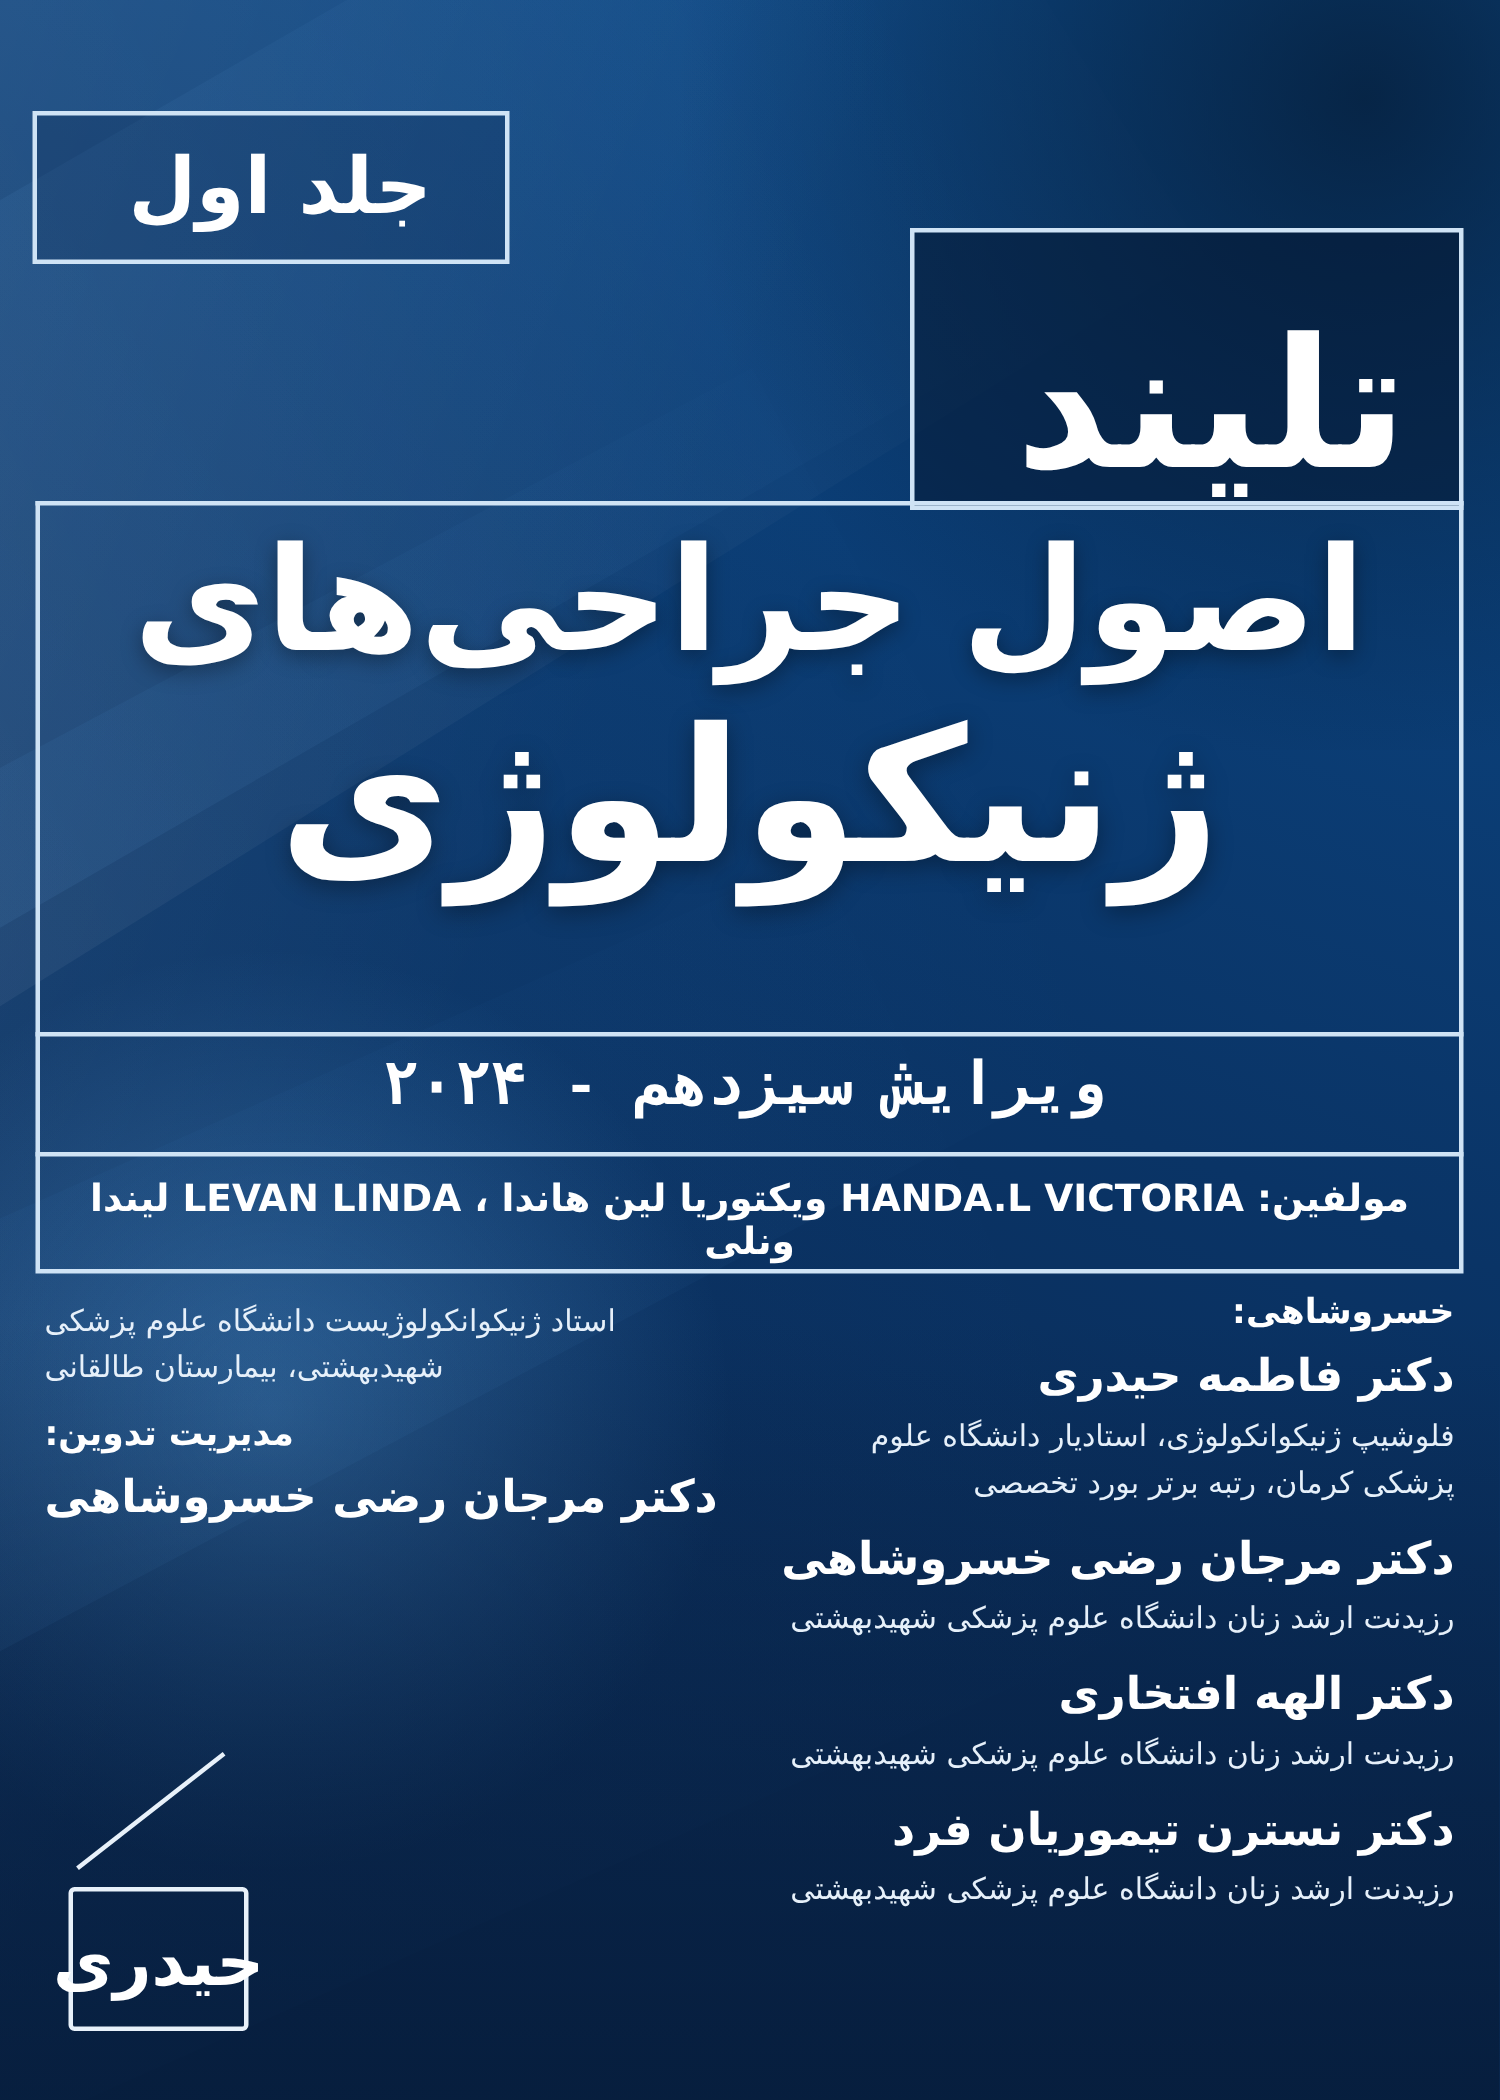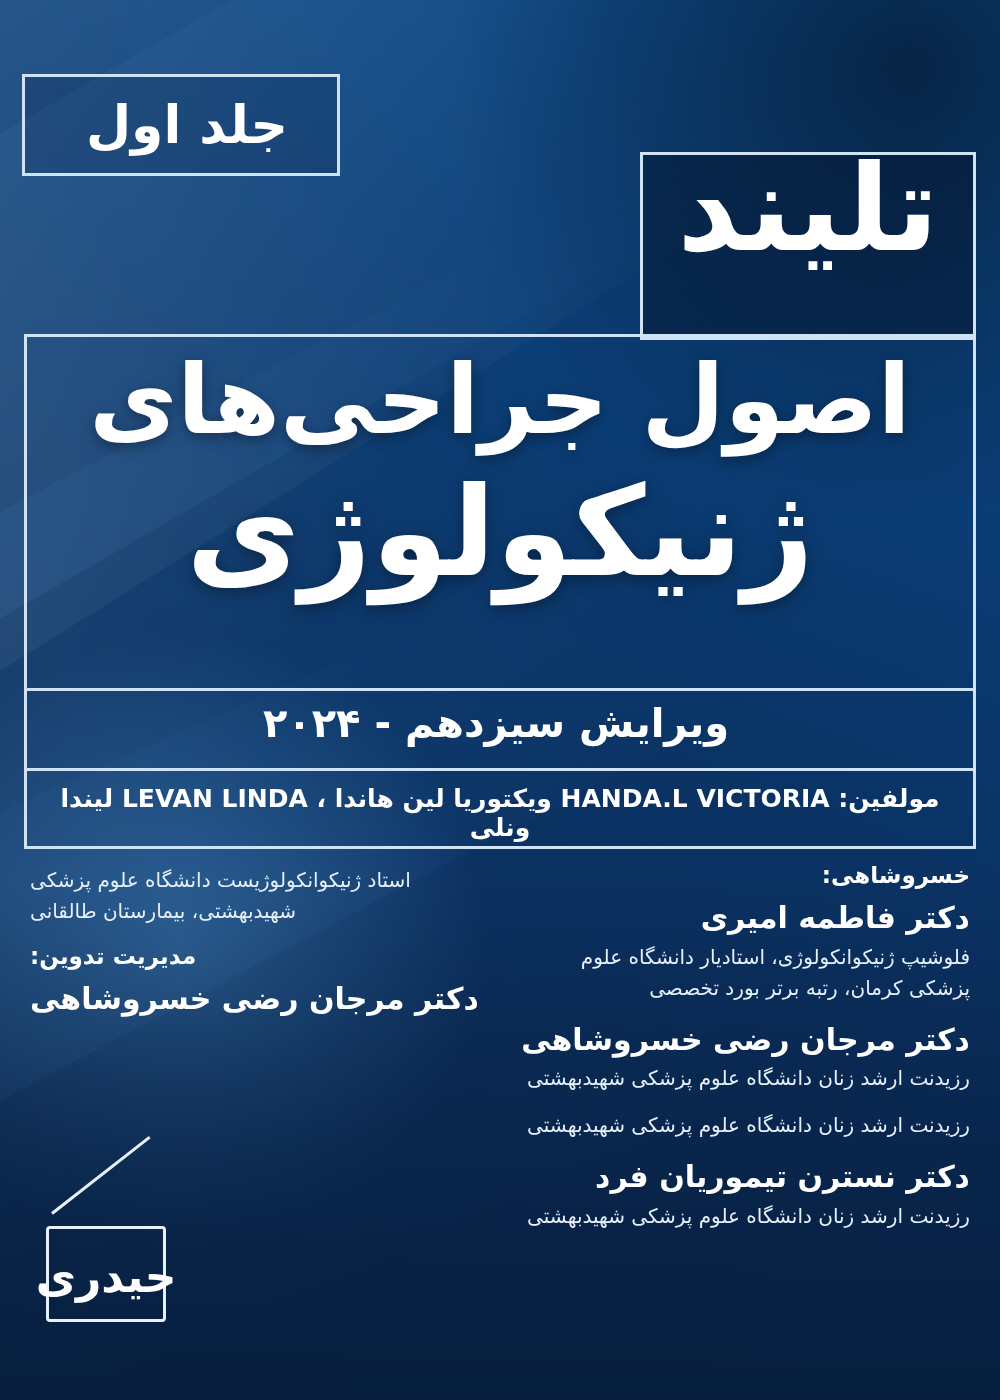--- a/index.html
+++ b/index.html
@@ -97,22 +97,23 @@
   
   .brand-box {
     position: absolute;
     top: 152px;
     right: 24px;
     width: 330px;
     height: 182px;
     border: 3px solid #cfe3f5;
     background: rgba(6,26,52,0.55);
     display: flex;
-    align-items: flex-start;
+    align-items: flex-end;
     justify-content: center;
+    padding-left: 33px;
   }
   .brand-text {
     font-size: 120px;
     font-weight: bold;
     line-height: 1;
     color: #ffffff;
     letter-spacing: -2px;
     transform: translateY(-6px);
   }
 
@@ -171,20 +172,21 @@
 
   .edition {
     position: absolute;
     top: 700px;
     left: 34px;
     right: 42px;
     text-align: center;
     font-size: 40px;
     font-weight: bold;
     letter-spacing: 0.5px;
+    font-family: Liberation Mono, monospace;
   }
 
   .authors {
     position: absolute;
     top: 784px;
     left: 34px;
     right: 34px;
     text-align: center;
     font-size: 25px;
     font-weight: bold;
@@ -223,21 +225,21 @@
     font-size: 20px;
     line-height: 1.55;
     color: #e6f0fa;
     margin-top: 3px;
   }
 
   
   .publisher {
     position: absolute;
     left: 46px;
-    bottom: 78px;
+    bottom: 46px;
     width: 120px;
     height: 96px;
   }
   .pub-frame {
     position: absolute;
     inset: 0;
     border: 3px solid #e8f1fa;
     border-radius: 4px;
   }
   .pub-glyph {
@@ -301,30 +303,31 @@
   <div class="authors">مولفین: HANDA.L VICTORIA ویکتوریا لین هاندا ، LEVAN LINDA لیندا ونلی</div>
 
   <div class="rule rule-authors-bottom"></div>
 
   <div class="credits">
 
     <div class="col col-right">
       <div class="group-label">خسروشاهی:</div>
 
       <div class="entry">
-        <div class="name">دکتر فاطمه امیری</div>
+        <div class="name">دکتر فاطمه حیدری</div>
         <div class="affil">فلوشیپ ژنیکوانکولوژی، استادیار دانشگاه علوم پزشکی کرمان، رتبه برتر بورد تخصصی</div>
       </div>
 
       <div class="entry">
         <div class="name">دکتر مرجان رضی خسروشاهی</div>
         <div class="affil">رزیدنت ارشد زنان دانشگاه علوم پزشکی شهیدبهشتی</div>
       </div>
 
       <div class="entry">
+        <div class="name">دکتر الهه افتخاری</div>
         <div class="affil">رزیدنت ارشد زنان دانشگاه علوم پزشکی شهیدبهشتی</div>
       </div>
 
       <div class="entry">
         <div class="name">دکتر نسترن تیموریان فرد</div>
         <div class="affil">رزیدنت ارشد زنان دانشگاه علوم پزشکی شهیدبهشتی</div>
       </div>
 
     </div>
 

